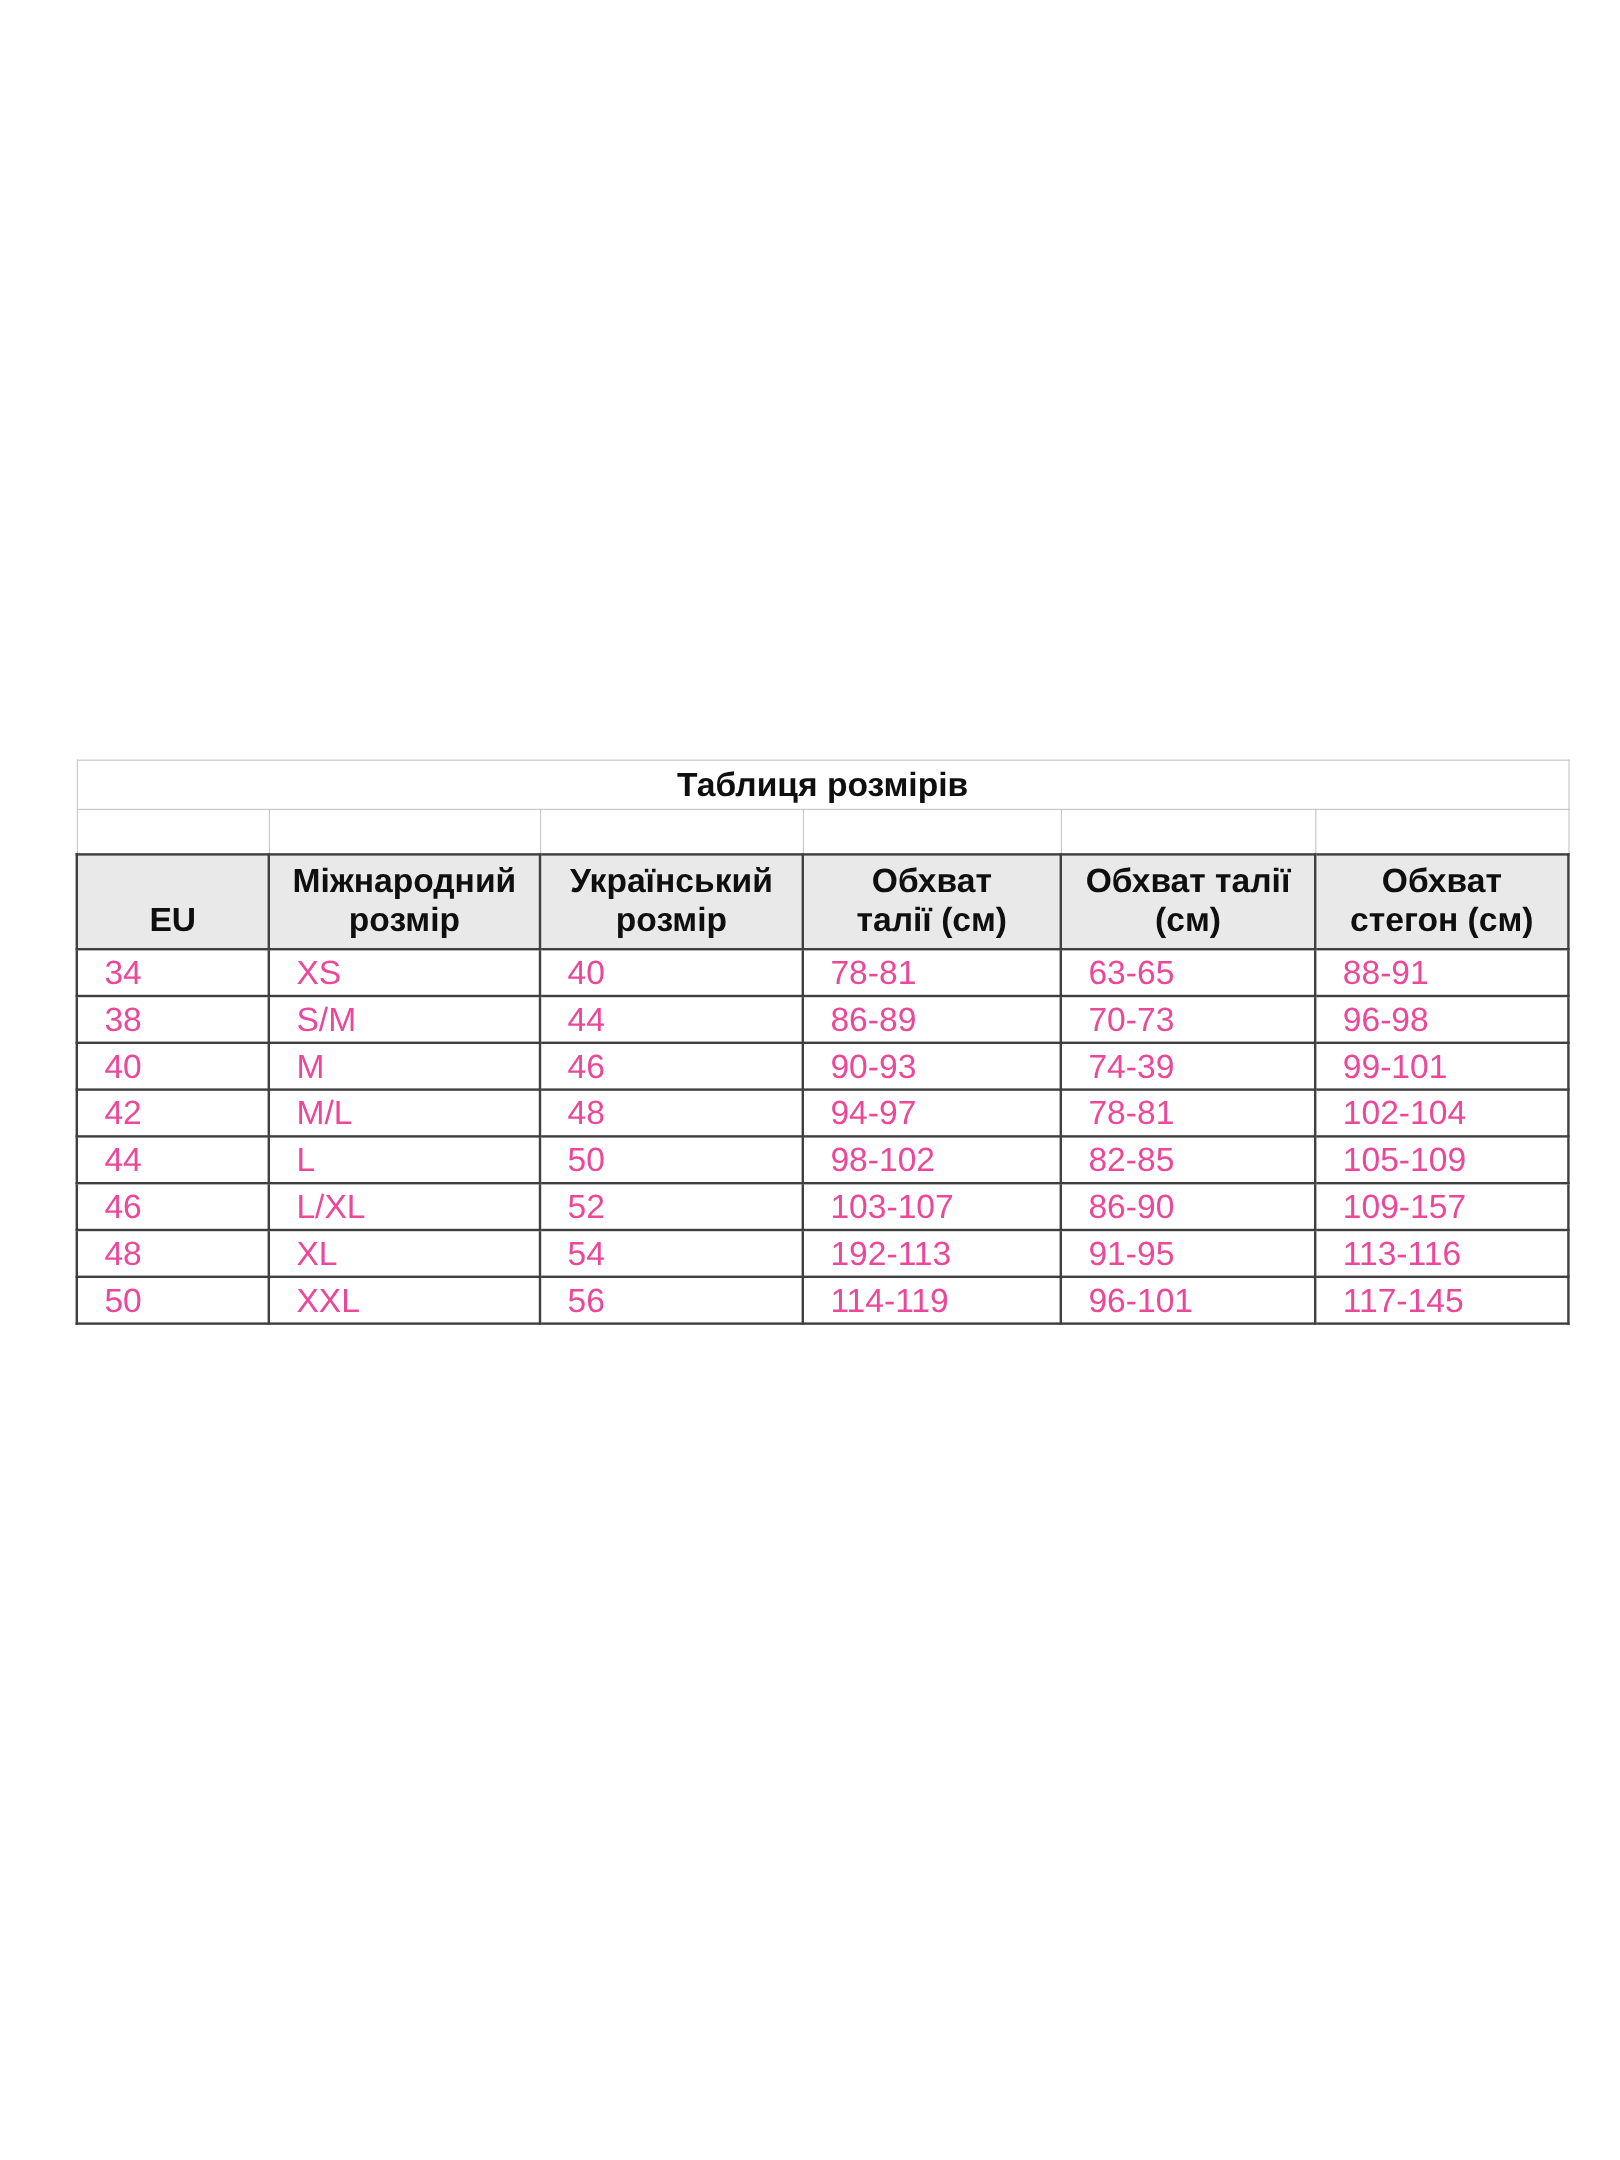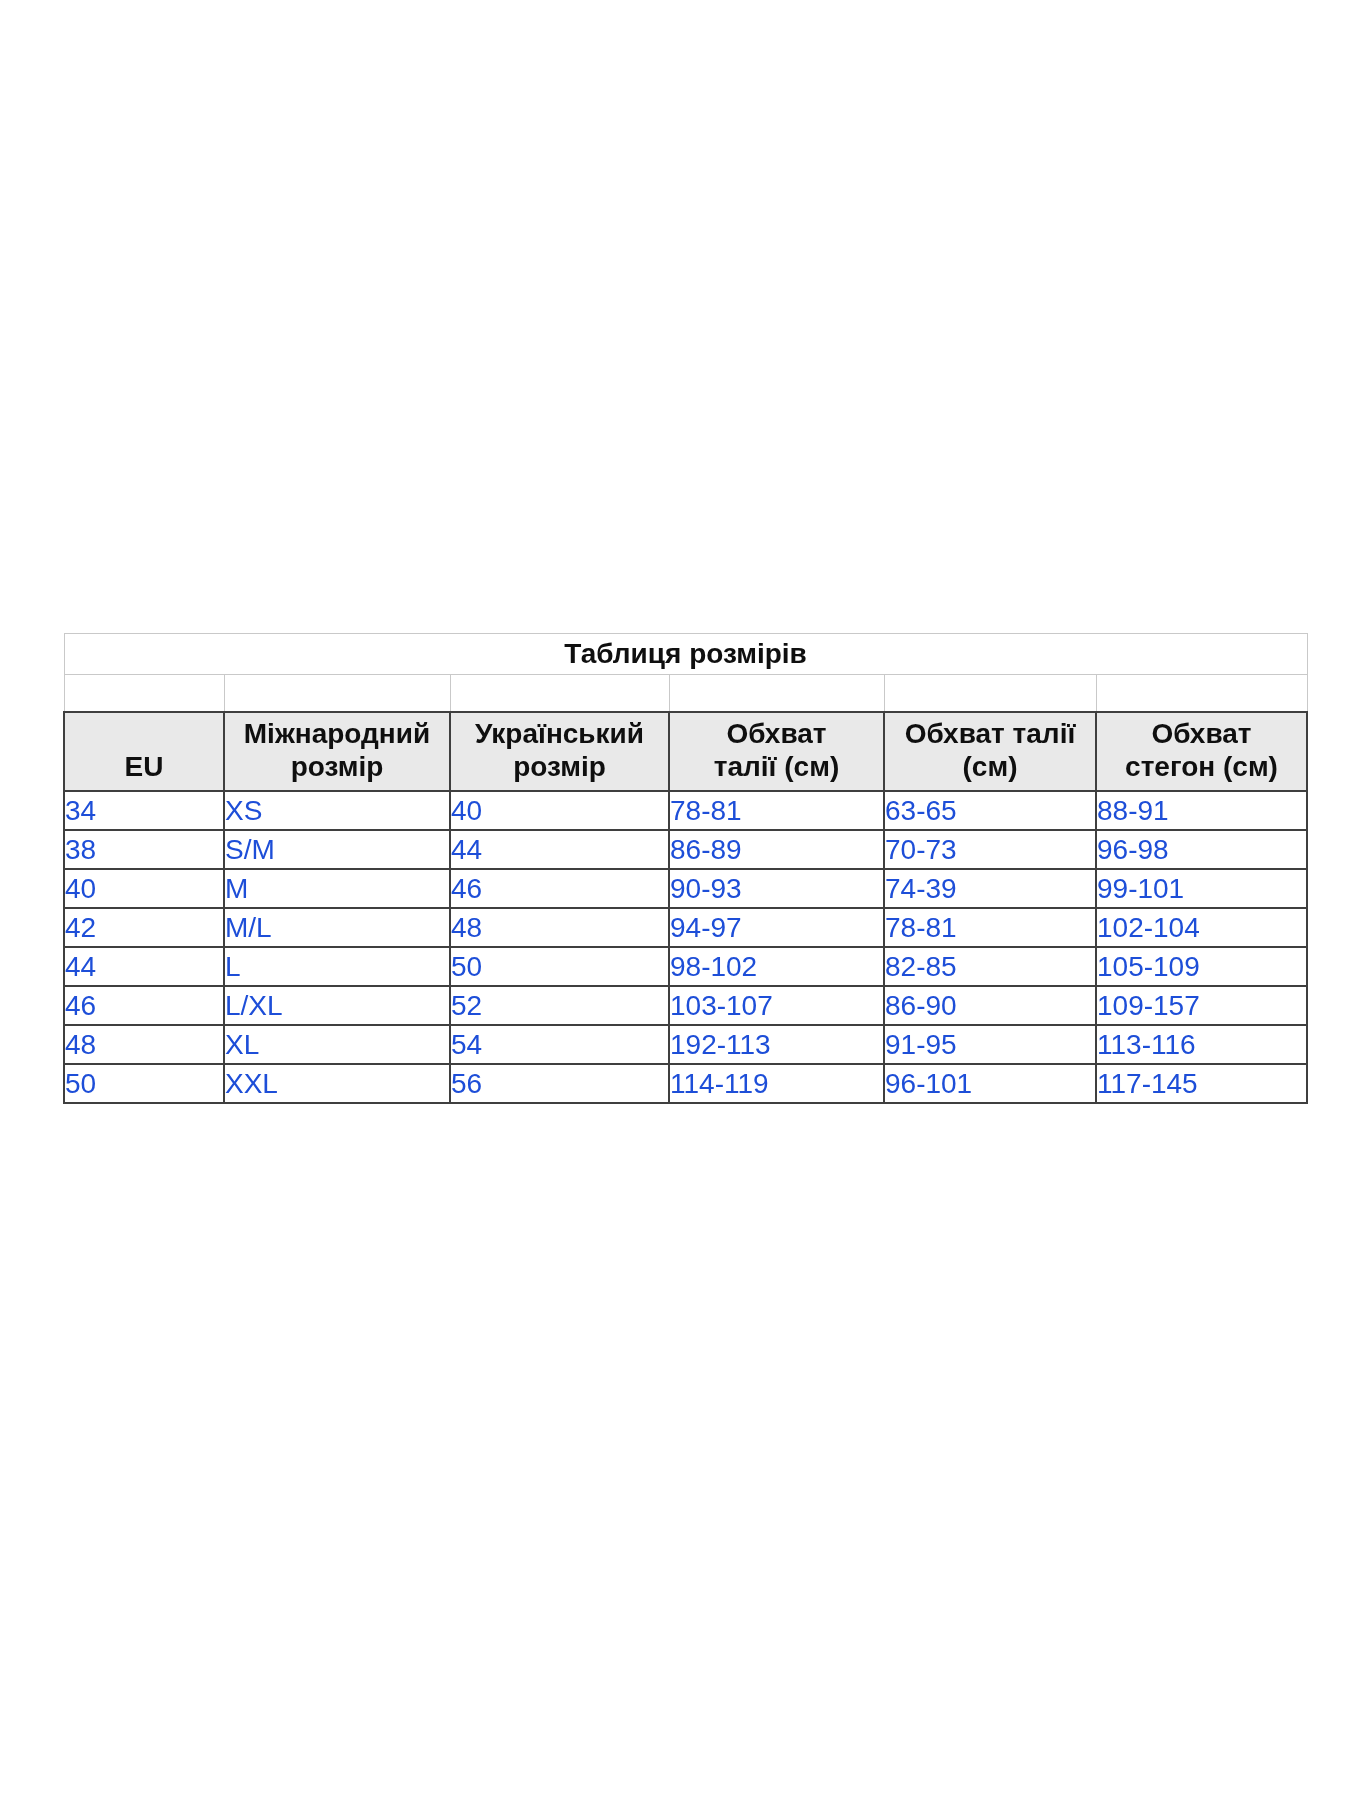--- a/index.html
+++ b/index.html
@@ -56,22 +56,22 @@
     line-height: 33px;
     white-space: nowrap;
   }
   
   td.data-cell {
     border: 2px solid #3f3f3f;
     height: 37px;
     vertical-align: middle;
     text-align: left;
     font-size: 28px;
-    color: #1d4ed8;
-    padding: 0 0 0 0;
+    color: #ec4899;
+    padding: 0 0 0 22px;
     white-space: nowrap;
     overflow: hidden;
   }
 </style>
 </head>
 <body>
 
 <div class="canvas">
   <table class="size-table">
     <colgroup>

